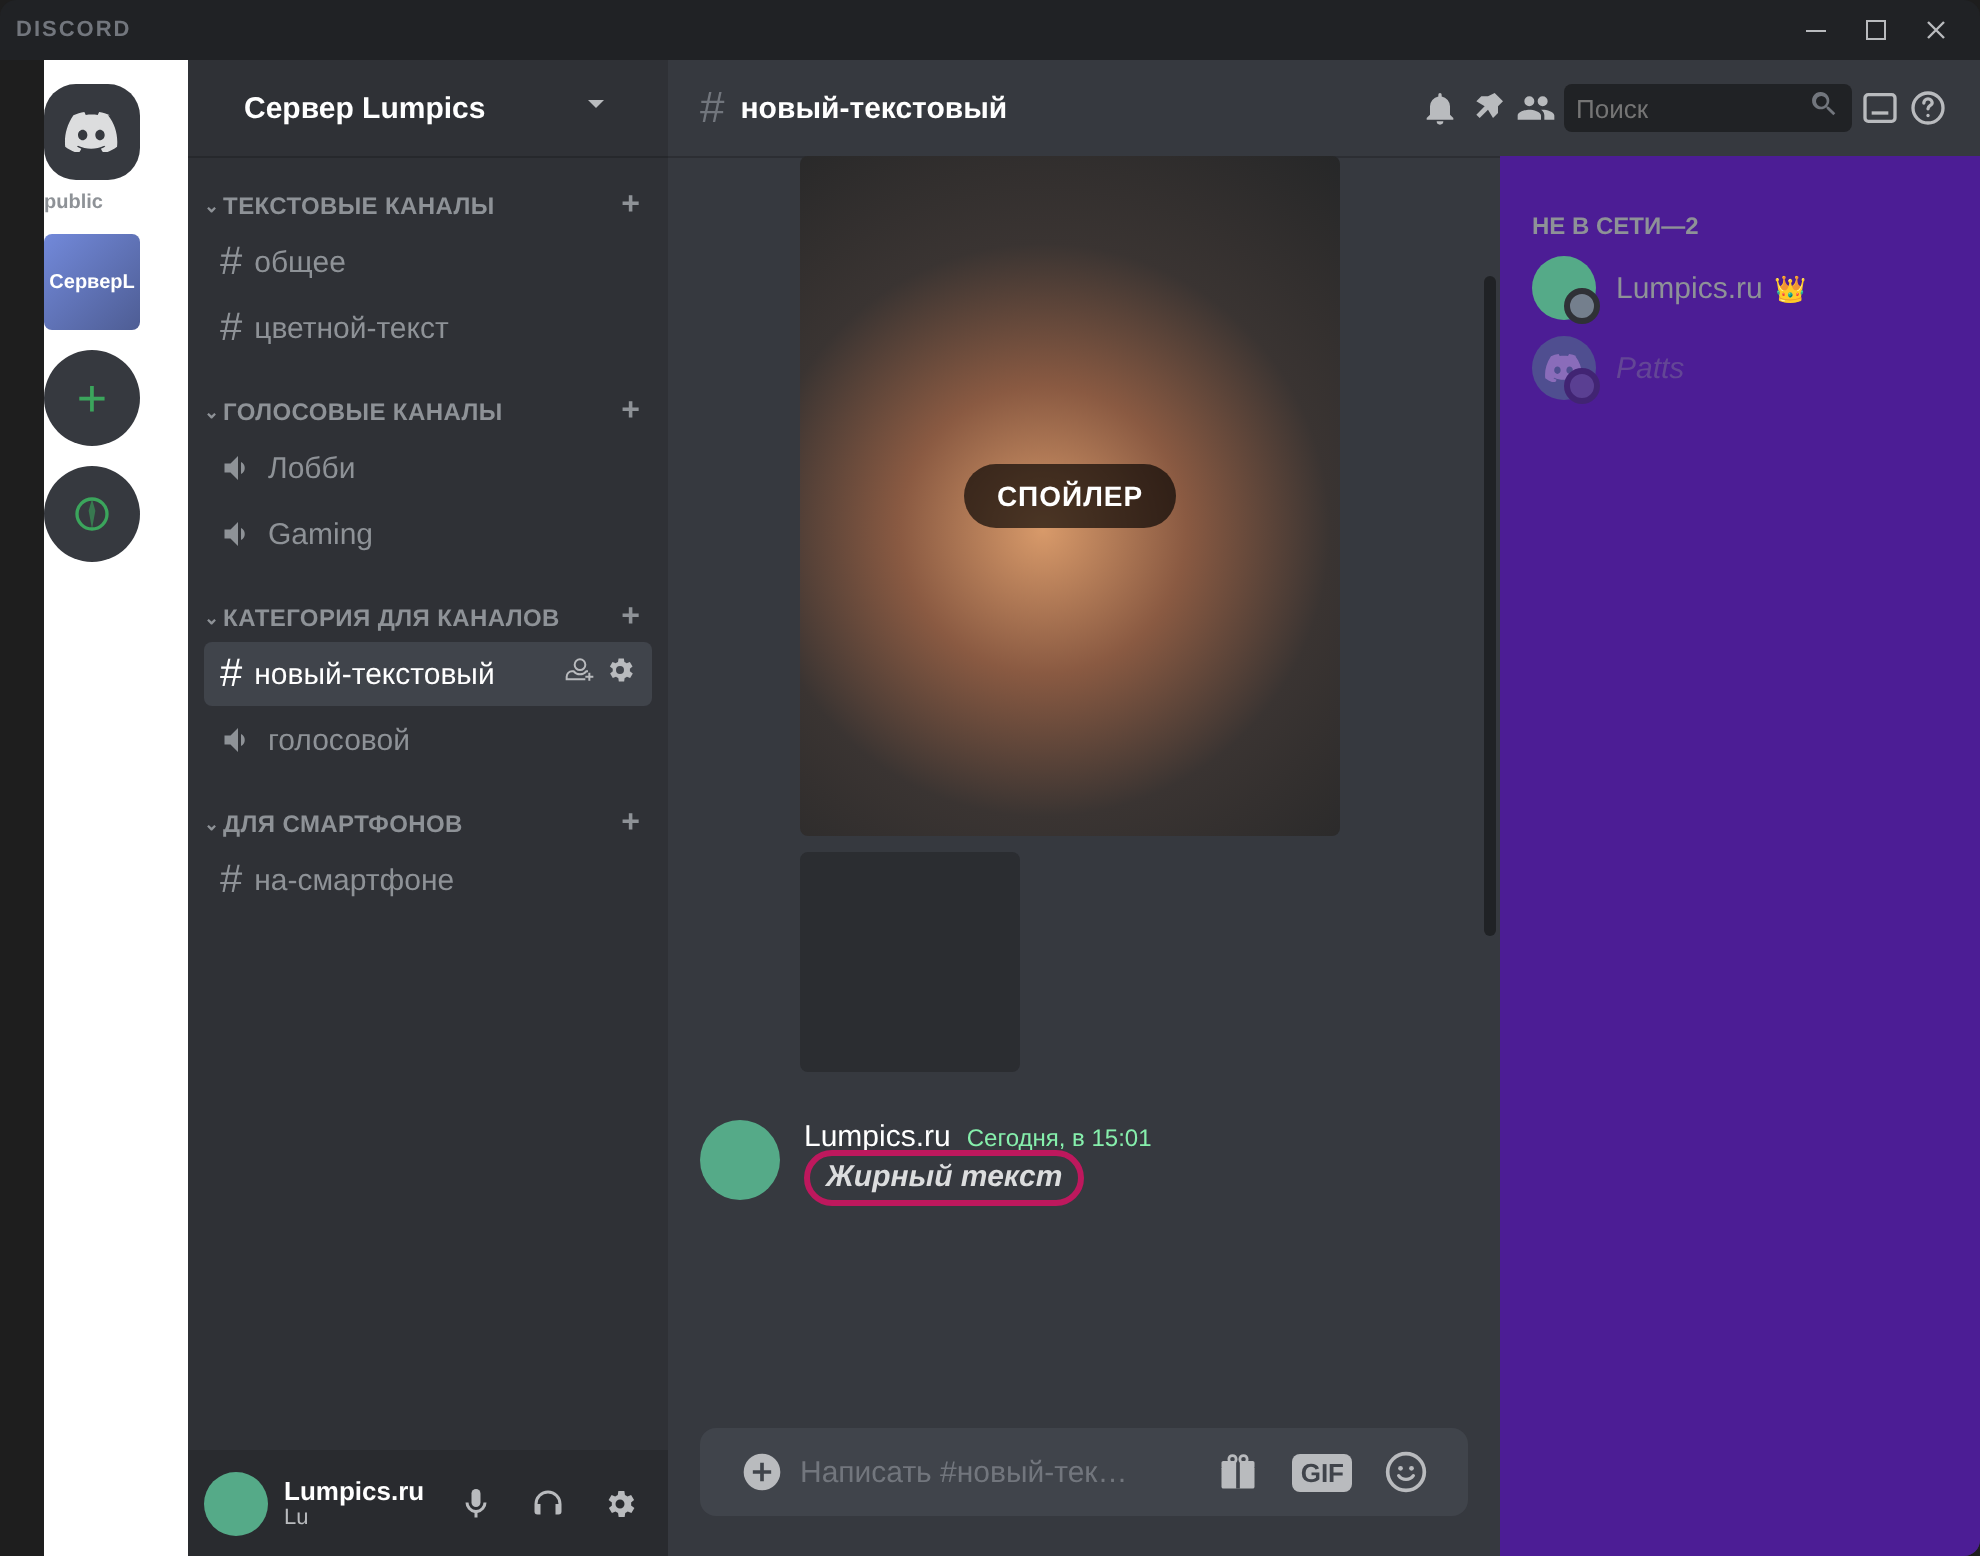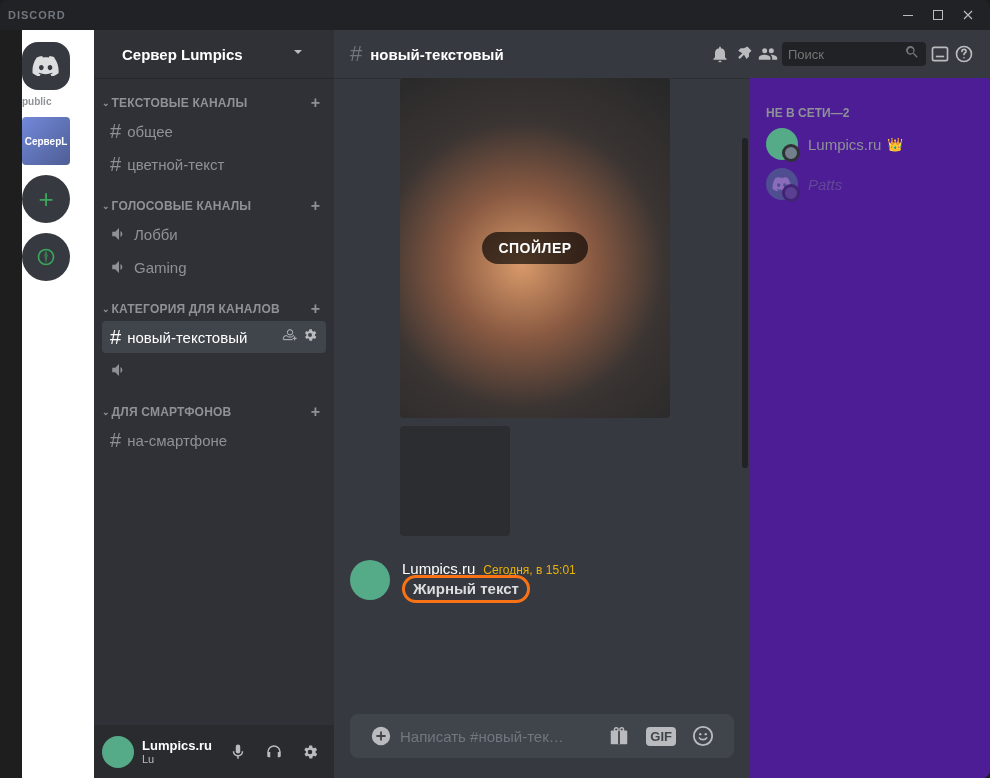--- a/index.html
+++ b/index.html
@@ -54,23 +54,23 @@
 .messages { flex:1; display:flex; flex-direction:column; min-width:0; padding:0 16px; position:relative; }
 .msg-scroll { flex:1; overflow-y:auto; }
 .spoiler-box { margin:0 0 8px 50px; width:270px; height:340px; border-radius:4px; background:radial-gradient(circle at 45% 55%, #d89a6a 0%, #8a5a42 30%, #3a3432 60%, #262728 100%); filter:blur(0); position:relative; display:flex; align-items:center; justify-content:center; }
 .spoiler-pill { background:rgba(0,0,0,.65); color:#fff; font-weight:700; font-size:14px; padding:8px 16px; border-radius:20px; letter-spacing:.5px; }
 .msg-caption { margin-left:50px; color:#dcddde; font-size:15px; margin-bottom:4px; }
 .thumb { margin-left:50px; width:110px; height:110px; background:#2b2d31; border-radius:4px; margin-bottom:20px; }
 .msg-row { display:flex; padding:4px 0 8px 0; }
 .msg-row .mavatar { width:40px; height:40px; border-radius:50%; background:#5a8; margin-right:12px; flex-shrink:0; }
 .msg-row .mhead { display:flex; align-items:baseline; gap:8px; }
 .msg-row .mname { color:#fff; font-weight:500; font-size:15px; }
-.msg-row .mtime { color:#eab308; font-size:12px; }
+.msg-row .mtime { color:#86efac; font-size:12px; }
 .msg-row .mtext { color:#dcddde; font-weight:700; font-size:15px; margin-top:2px; }
-.highlight { border:3px solid #f97316; border-radius:14px; padding:2px 8px; display:inline-block; margin-top:-2px; }
+.highlight { border:3px solid #be185d; border-radius:14px; padding:2px 8px; display:inline-block; margin-top:-2px;font-style:italic; }
 .composer { padding:0 0 20px 0; }
 .composer-inner { background:#40444b; border-radius:8px; display:flex; align-items:center; padding:0 12px; height:44px; }
 .composer-inner .cbtn { color:#b9bbbe; cursor:pointer; padding:0 8px; display:flex; align-items:center; }
 .composer-inner .cbtn svg { width:22px; height:22px; }
 .composer-inner input { background:transparent; border:none; outline:none; color:#dcddde; font-size:15px; flex:1; }
 .composer-inner input::placeholder { color:#72767d; }
 .composer-inner .gif { font-weight:800; font-size:13px; background:#b9bbbe; color:#40444b; padding:2px 4px; border-radius:4px; }
 .members { width:240px; background:#4c1d95; padding:16px 8px; }
 .members .mcat { color:#8e9297; font-size:12px; font-weight:600; padding:12px 8px 4px; text-transform:uppercase; }
 .members .mrow { display:flex; align-items:center; padding:4px 8px; border-radius:4px; cursor:pointer; }
@@ -188,20 +188,21 @@
                 <path d="M19.4 13a7.5 7.5 0 000-2l2-1.6-2-3.4-2.4 1a7.4 7.4 0 00-1.7-1l-.4-2.6h-4l-.4 2.6a7.4 7.4 0 00-1.7 1l-2.4-1-2 3.4L6.6 11a7.5 7.5 0 000 2l-2 1.6 2 3.4 2.4-1c.5.4 1.1.7 1.7 1l.4 2.6h4l.4-2.6c.6-.3 1.2-.6 1.7-1l2.4 1 2-3.4zM12 15a3 3 0 110-6 3 3 0 010 6z"></path>
               </svg></span>
           </span>
         </div>
         <div class="channel">
           <span class="cicon vol-icon">
             <svg viewBox="0 0 24 24" fill="currentColor">
               <path d="M3 9v6h4l5 5V4L7 9H3zm13.5 3a4.5 4.5 0 00-2.5-4v8a4.5 4.5 0 002.5-4z"></path>
             </svg>
           </span>
+          <span class="cname">голосовой</span>
         </div>
         <div class="category">
           <span class="arr">⌄</span>
           <span class="catname">ДЛЯ СМАРТФОНОВ</span>
           <span class="plus">+</span>
         </div>
         <div class="channel">
           <span class="cicon hash">#</span>
           <span class="cname">на-смартфоне</span>
         </div>

